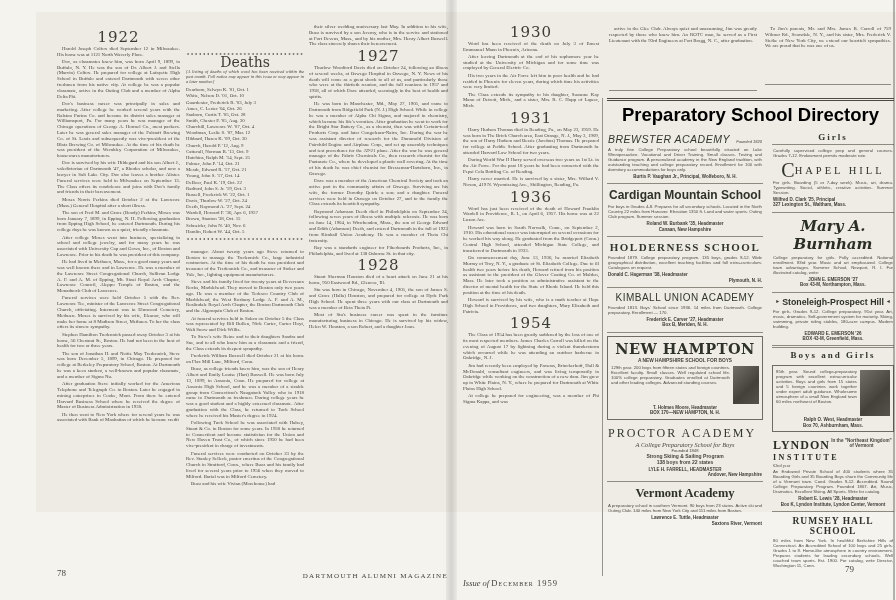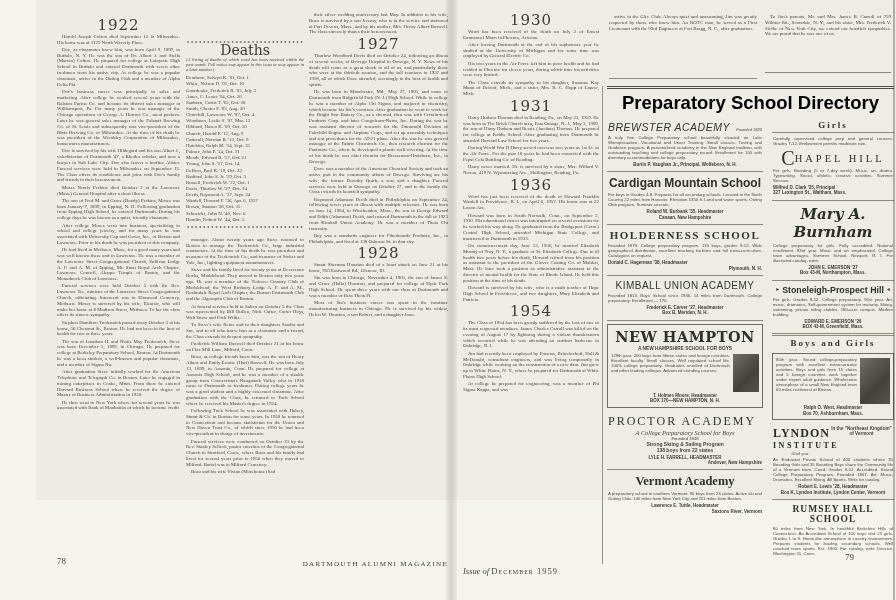--- a/index.html
+++ b/index.html
@@ -1,18 +1,18 @@
 <!DOCTYPE html>
 <html><head>
 <meta charset="utf-8">
 <style>
   html,body{margin:0;padding:0;background:#f4f3ee;}
   .spread{position:relative;width:896px;height:600px;background:#f4f3ee;overflow:hidden;
           font-family:"Liberation Serif",serif;color:#47453f;}
-  .page{position:absolute;top:0;height:500px;}
+  .page{position:absolute;top:12px;height:500px;}
   .page.left{left:36px;width:415px;background:#edebe3;}
   .page.right{left:451px;width:445px;background:#eeece4;}
   .gutter{position:absolute;left:446px;top:0;width:11px;height:600px;
           background:linear-gradient(90deg,rgba(0,0,0,.05),rgba(0,0,0,.13) 50%,rgba(0,0,0,.04));}
   .edgeline{position:absolute;left:893px;top:0;width:2px;height:600px;background:rgba(60,58,50,.35);}
 
   .col{position:absolute;text-align:justify;font-size:4.9px;line-height:5.8px;overflow:hidden;}
   .para{text-indent:5px;margin:0 0 1.5px 0;}
   .year{font-family:"DejaVu Serif",serif;font-weight:400;font-size:15px;letter-spacing:1px;
         text-align:center;margin:7px 0 5px 0;color:#3d3b35;text-indent:0;}
@@ -75,21 +75,21 @@
   .ch-logo .bigc{font-size:20px;line-height:14px;vertical-align:-3px;}
   .ch-logo .rest{font-size:10.5px;letter-spacing:3px;}
   .burnham-name{font-family:"DejaVu Serif",serif;font-weight:bold;font-style:italic;font-size:15px;
         text-align:center;margin:1px 0 2px 0;color:#2b2d27;}
   .stone-row{display:flex;align-items:center;gap:2px;justify-content:center;margin:1px 0 2px 0;}
   .stone-name{font-family:"Liberation Sans",sans-serif;font-weight:bold;font-size:8.8px;color:#2f312b;}
   .tri{font-size:5px;color:#3c3a34;}
   .cushing-name{font-family:"Liberation Serif",serif;font-weight:600;font-size:11px;letter-spacing:1.5px;
         text-align:center;margin:0 0 2px 0;color:#2f312b;}
   .lyndon-head{display:flex;gap:3px;margin-bottom:1px;}
-  .lyndon-left{width:45%;text-align:center;}
+  .lyndon-left{width:45%;}
   .lyndon-n1{font-family:"Liberation Serif",serif;font-weight:bold;font-size:12px;letter-spacing:1px;color:#2b2d27;}
   .lyndon-n2{font-family:"Liberation Serif",serif;font-weight:bold;font-size:8px;letter-spacing:2.5px;color:#2b2d27;}
   .lyndon-yr{font-size:4.3px;margin-top:1px;}
   .lyndon-kick{flex:1;font-family:"Liberation Sans",sans-serif;font-weight:bold;font-size:4.6px;
         line-height:5.2px;text-align:center;}
   .rumsey-name{font-family:"Liberation Serif",serif;font-weight:bold;font-size:9.5px;letter-spacing:1px;
         text-align:center;margin:1px 0 2px 0;color:#2f312b;}
 </style>
 </head>
 <body>

